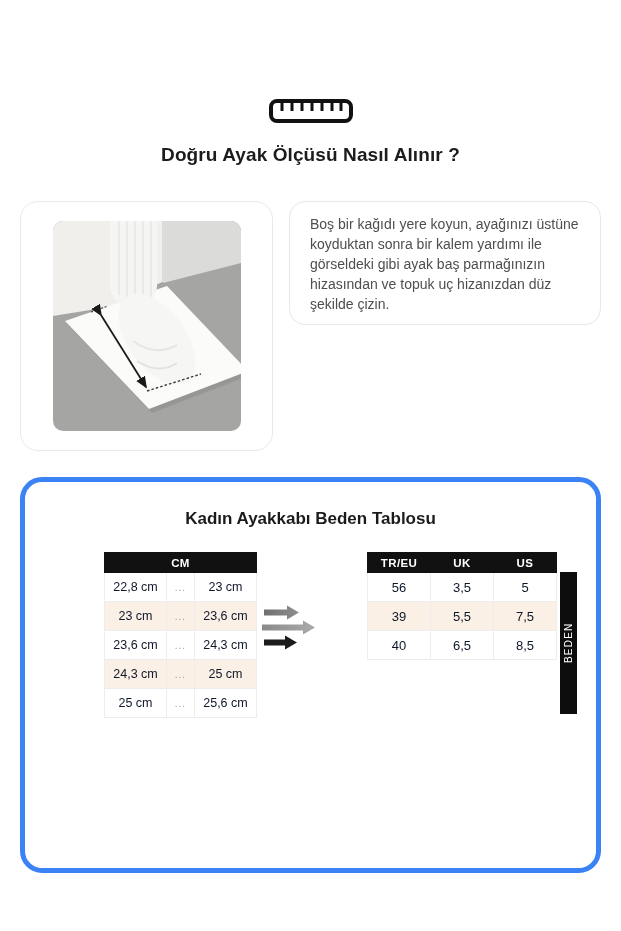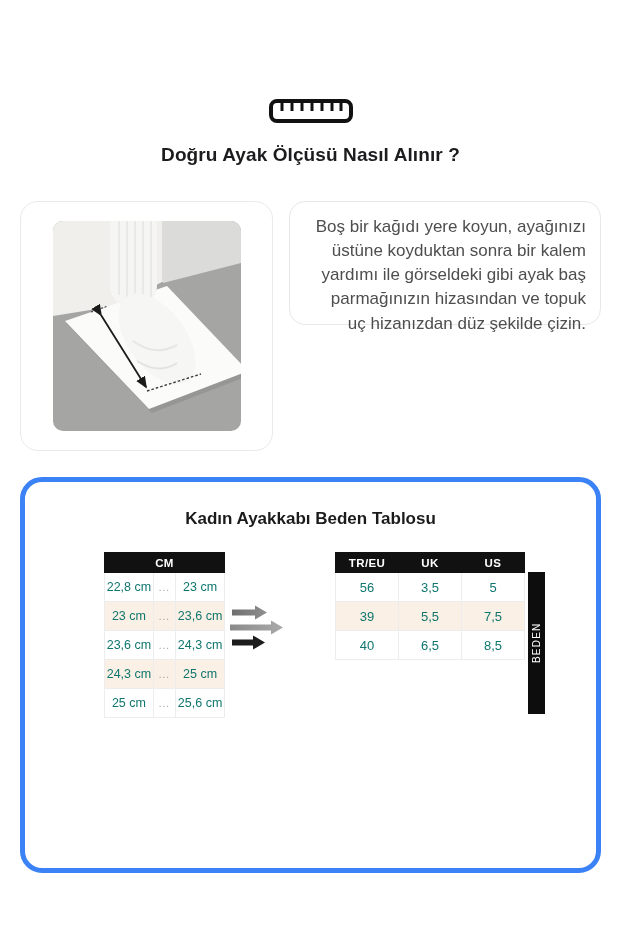--- a/index.html
+++ b/index.html
@@ -33,51 +33,51 @@
     display: flex; align-items: center; justify-content: center;
   }
   .photo {
     width: 188px; height: 210px; border-radius: 10px; overflow: hidden;
     line-height: 0;
   }
   .text-cards { flex: 1; display: flex; flex-direction: column; gap: 9px; }
   .info-card {
     border: 1px solid #e8e8e8; border-radius: 16px;
     padding: 13px 14px 25px 20px;
-    font-size: 17px; line-height: 1.42; color: #4e4e4e; text-align: right;
+    font-size: 14px; line-height: 1.42; color: #4e4e4e;
   }
   .info-card.first { height: 124px; }
   .info-card.second { height: 117px; display: flex; align-items: center; }
 
   
   .size-card {
     margin: 26px 20px 0 20px;
     width: 581px; height: 396px;
     border: 5px solid #3b82f6; border-radius: 22px;
   }
   .size-title {
     text-align: center; margin-top: 27px;
     font-size: 17px; font-weight: 700; color: #1b1b1b;
   }
   .tables-row {
     display: flex; align-items: flex-start;
     margin-top: 23px; padding-left: 79px;
   }
   table { border-collapse: collapse; }
-  .cm-table { width: 121px; flex: none; border-radius: 25px; }
+  .cm-table { width: 153px; flex: none; border-radius: 25px; }
   .intl-table { width: 190px; flex: none; margin-left: 44px; }
   th.black-head {
     background: #111111; color: #ffffff;
     font-size: 11.5px; font-weight: 700; letter-spacing: 0.4px;
     height: 20px; text-align: center; border: 1px solid #111111;
   }
   td {
     border: 1px solid #ededed;
     height: 29px; text-align: center;
-    font-size: 12.5px; color: #0f766e; background: #ffffff;
+    font-size: 12.5px; color: #0f172a; background: #ffffff;
   }
   tr.highlight td { background: #fbf0e5; }
   td.dots { width: 27px; font-size: 10px; color: #a0a0a0; letter-spacing: 1px; }
   .cm-table td.val { width: 60px; }
   .intl-table td { width: 63px; font-size: 13px; }
 
   .arrows-box {
     width: 66px; flex: none;
     padding-top: 52px; display: flex; justify-content: center;
     line-height: 0;

